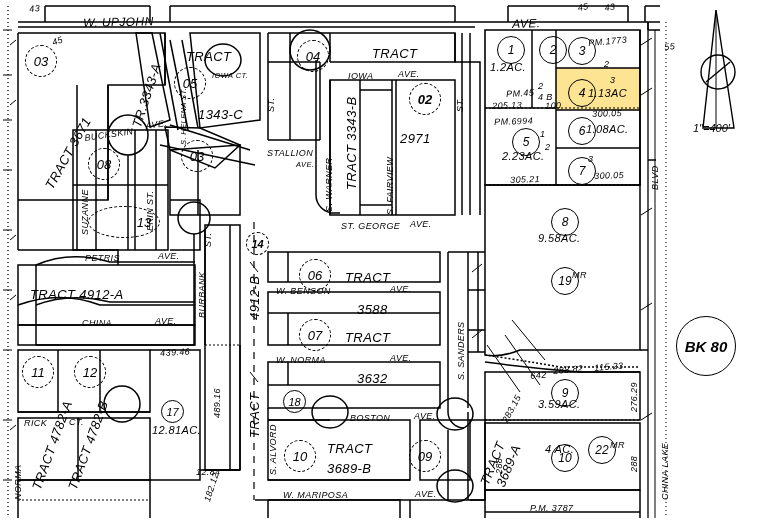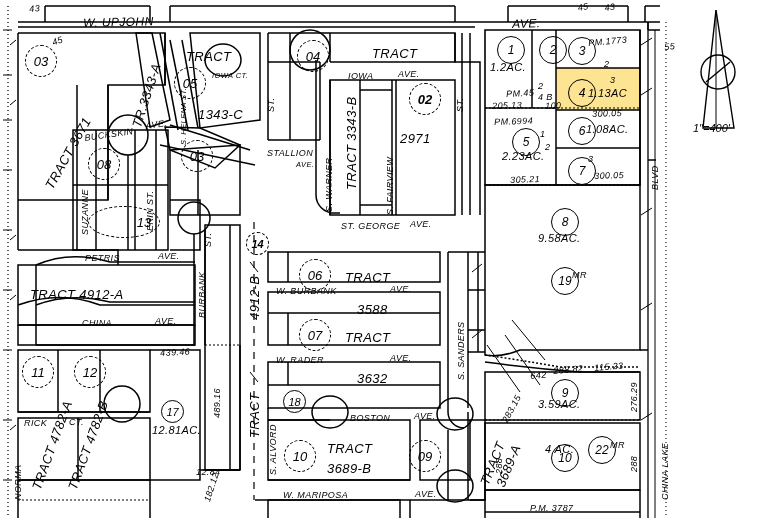--- a/index.html
+++ b/index.html
@@ -253,42 +253,43 @@
       <path d="M268 500 L470 500"></path>
       <path d="M268 500 L268 518 M410 500 L410 518"></path>
       <path d="M255 500 L268 500"></path>
 
       <path d="M268 500 L400 500 L400 518"></path>
 
       <path d="M10 45 L16 40 M10 105 L16 100 M10 240 L16 235 M10 300 L16 295 M10 430 L16 425" stroke-width="1"></path>
     </g>
   </svg>
 
+  <div class="bk80" style="left:676px;top:316px;">BK 80</div>
 
   <div class="scale-lbl" style="left:693px;top:122px;">1"=400'</div>
 
   <div id="streets-layer">
       <div class="lbl st-big" style="left: 83px; top: 17px; transform: rotate(-1.5deg);">W. UPJOHN</div>
       <div class="lbl st-big" style="left: 512px; top: 18px; transform: rotate(-1.5deg);">AVE.</div>
       <div class="lbl st" style="left: 84px; top: 134px; transform: rotate(-8deg);">BUCKSKIN</div>
       <div class="lbl st" style="left: 145px; top: 122px; transform: rotate(-8deg);">AVE.</div>
       <div class="lbl tiny" style="left: 212px; top: 72px; transform: rotate(0deg);">IOWA CT.</div>
       <div class="lbl st" style="left: 348px; top: 72px; transform: rotate(0deg);">IOWA</div>
       <div class="lbl st" style="left: 398px; top: 70px; transform: rotate(0deg);">AVE.</div>
       <div class="lbl st" style="left: 267px; top: 149px; transform: rotate(0deg);">STALLION</div>
       <div class="lbl tiny" style="left: 296px; top: 161px; transform: rotate(0deg);">AVE.</div>
       <div class="lbl st" style="left: 341px; top: 222px; transform: rotate(0deg);">ST. GEORGE</div>
       <div class="lbl st" style="left: 410px; top: 220px; transform: rotate(0deg);">AVE.</div>
       <div class="lbl st" style="left: 85px; top: 254px; transform: rotate(0deg);">PETRIS</div>
       <div class="lbl st" style="left: 158px; top: 252px; transform: rotate(0deg);">AVE.</div>
       <div class="lbl st" style="left: 82px; top: 319px; transform: rotate(0deg);">CHINA</div>
       <div class="lbl st" style="left: 155px; top: 317px; transform: rotate(0deg);">AVE.</div>
-      <div class="lbl st" style="left: 276px; top: 287px; transform: rotate(0deg);">W. BURBANK</div>
+      <div class="lbl st" style="left: 276px; top: 287px; transform: rotate(0deg);">W. BENSON</div>
       <div class="lbl st" style="left: 390px; top: 285px; transform: rotate(0deg);">AVE.</div>
-      <div class="lbl st" style="left: 276px; top: 356px; transform: rotate(0deg);">W. RADER</div>
+      <div class="lbl st" style="left: 276px; top: 356px; transform: rotate(0deg);">W. NORMA</div>
       <div class="lbl st" style="left: 390px; top: 354px; transform: rotate(0deg);">AVE.</div>
       <div class="lbl st" style="left: 350px; top: 414px; transform: rotate(0deg);">BOSTON</div>
       <div class="lbl st" style="left: 414px; top: 412px; transform: rotate(0deg);">AVE.</div>
       <div class="lbl st" style="left: 283px; top: 491px; transform: rotate(0deg);">W. MARIPOSA</div>
       <div class="lbl st" style="left: 415px; top: 490px; transform: rotate(0deg);">AVE.</div>
       <div class="lbl st" style="left: 24px; top: 419px; transform: rotate(0deg);">RICK</div>
       <div class="lbl st" style="left: 69px; top: 418px; transform: rotate(0deg);">CT.</div>
     </div>
   <div id="vstreets-layer">
       <div class="lbl st" style="left: 81px; top: 235px; transform: rotate(-90deg);">SUZANNE</div>

